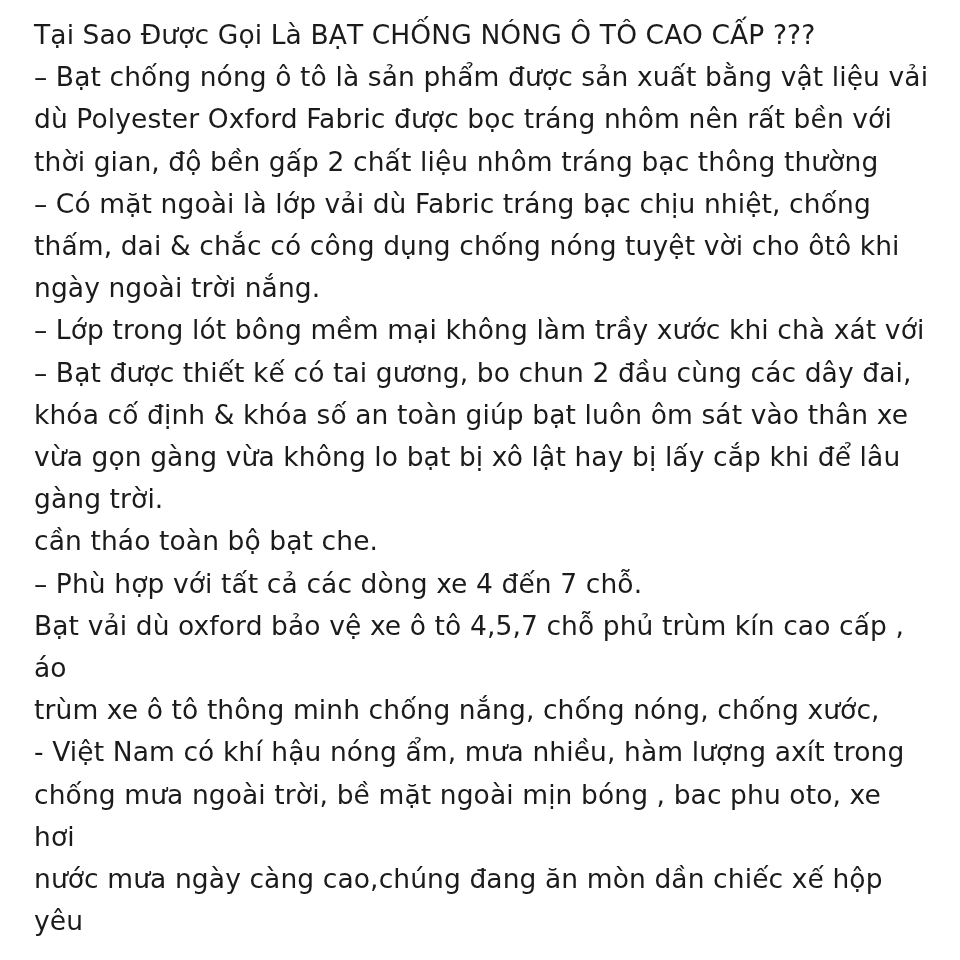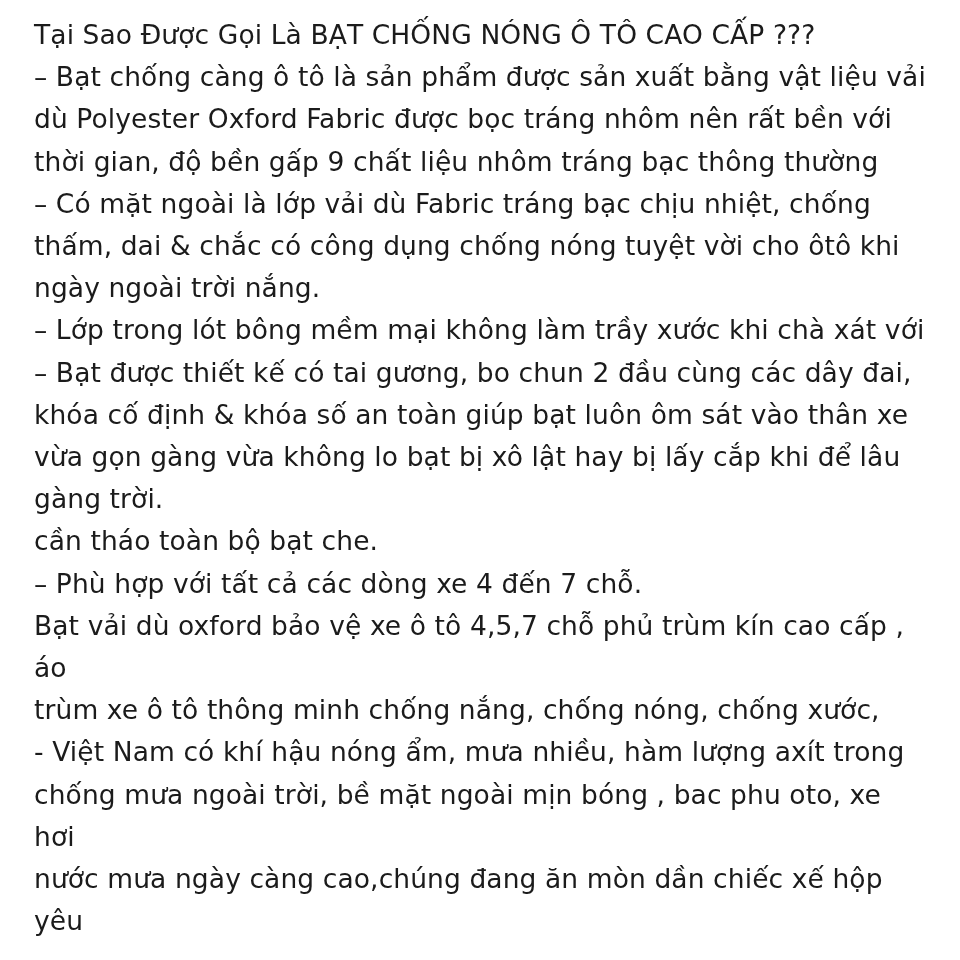--- a/index.html
+++ b/index.html
@@ -28,23 +28,23 @@
     white-space: pre-wrap;
     word-break: normal;
     color: #1b1b1b;
   }
 </style>
 </head>
 <body>
 
 <div id="doc">
   <div class="line">Tại Sao Được Gọi Là BẠT CHỐNG NÓNG Ô TÔ CAO CẤP ???</div>
-  <div class="line">– Bạt chống càng ô tô là sản phẩm được sản xuất bằng vật liệu vải</div>
+  <div class="line">– Bạt chống nóng ô tô là sản phẩm được sản xuất bằng vật liệu vải</div>
   <div class="line">dù Polyester Oxford Fabric được bọc tráng nhôm nên rất bền với</div>
-  <div class="line">thời gian, độ bền gấp 9 chất liệu nhôm tráng bạc thông thường</div>
+  <div class="line">thời gian, độ bền gấp 2 chất liệu nhôm tráng bạc thông thường</div>
   <div class="line">– Có mặt ngoài là lớp vải dù Fabric tráng bạc chịu nhiệt, chống</div>
   <div class="line">thấm, dai &amp; chắc có công dụng chống nóng tuyệt vời cho ôtô khi</div>
   <div class="line">ngày ngoài trời nắng.</div>
   <div class="line">– Lớp trong lót bông mềm mại không làm trầy xước khi chà xát với</div>
   <div class="line">– Bạt được thiết kế có tai gương, bo chun 2 đầu cùng các dây đai,</div>
   <div class="line">khóa cố định &amp; khóa số an toàn giúp bạt luôn ôm sát vào thân xe</div>
   <div class="line">vừa gọn gàng vừa không lo bạt bị xô lật hay bị lấy cắp khi để lâu</div>
   <div class="line">gàng trời.</div>
   <div class="line">cần tháo toàn bộ bạt che.</div>
   <div class="line">– Phù hợp với tất cả các dòng xe 4 đến 7 chỗ.</div>

